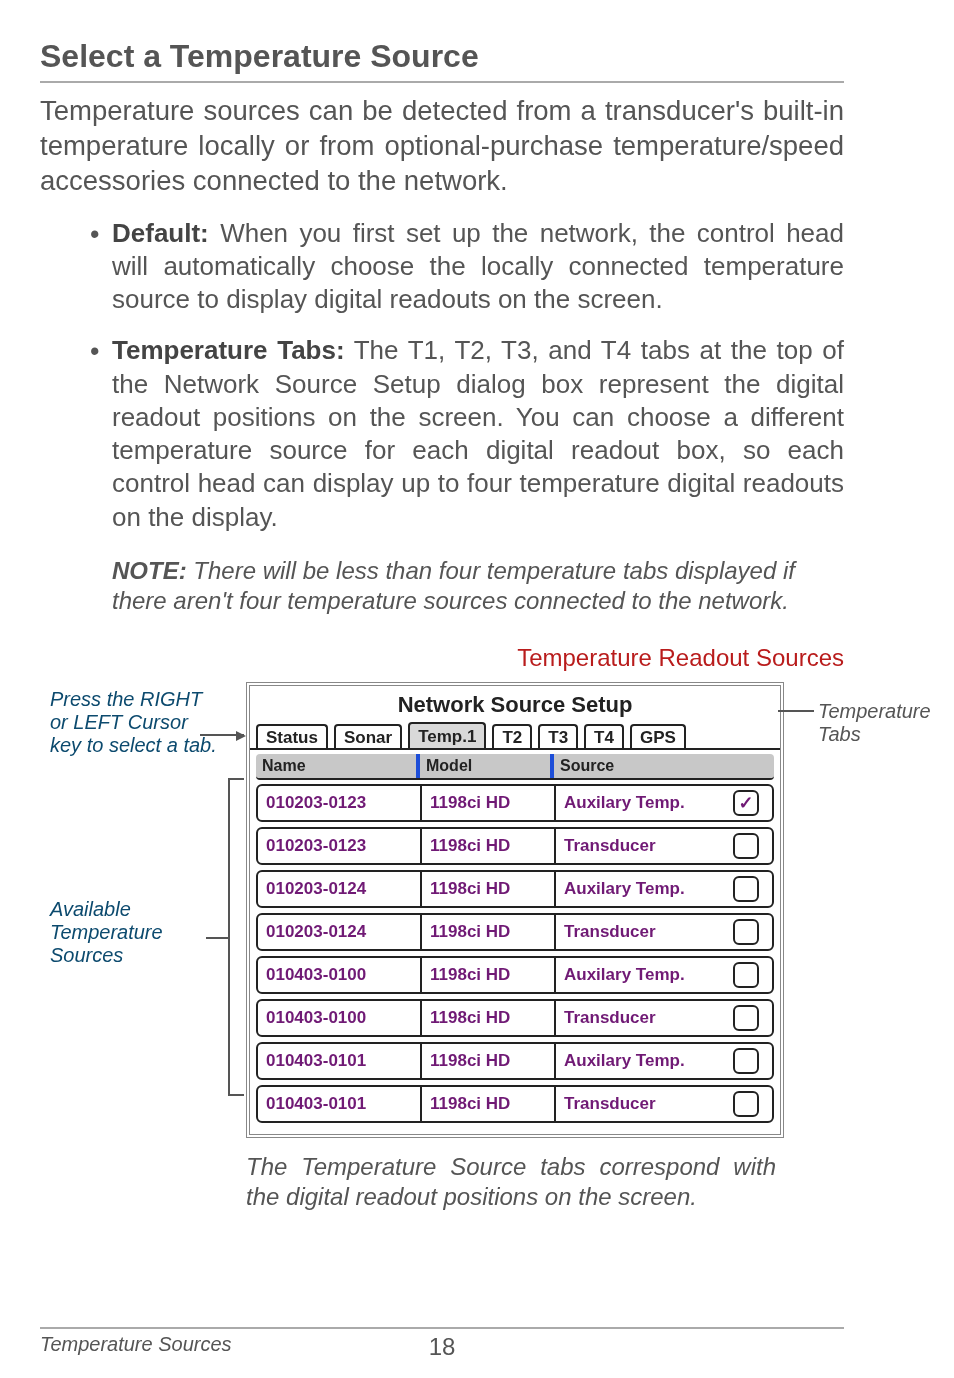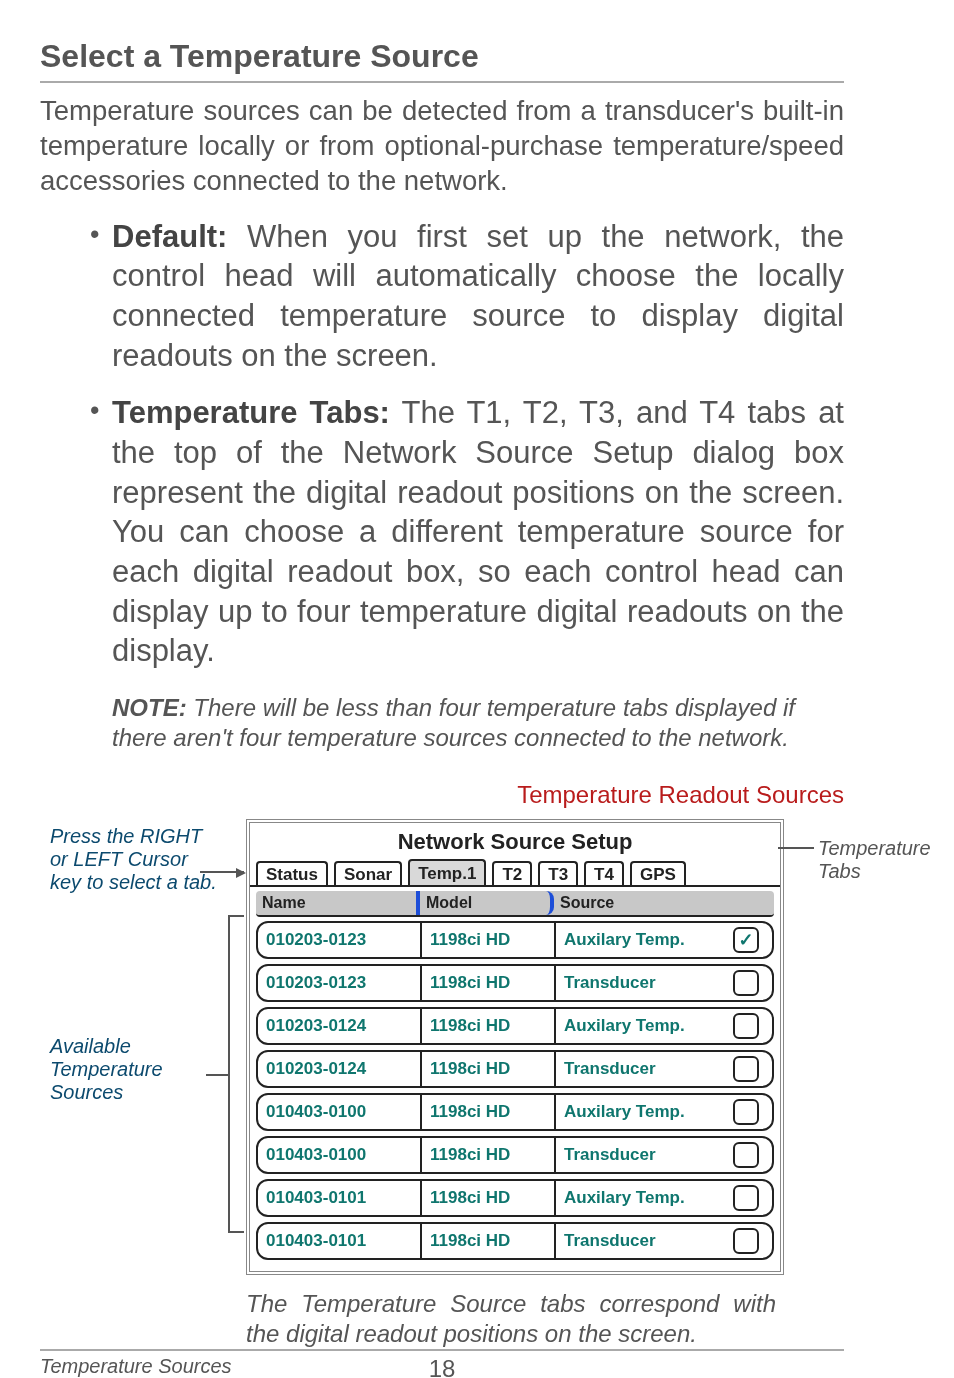--- a/index.html
+++ b/index.html
@@ -43,21 +43,21 @@
   }
   ul.bullets {
     list-style: none;
     padding: 0 0 0 50px;
     margin: 0;
   }
   ul.bullets li {
     position: relative;
     font-family: "Helvetica Neue", Arial, sans-serif;
     font-weight: 300;
-    font-size: 31px;
+    font-size: 26px;
     line-height: 1.28;
     color: #555;
     text-align: justify;
     margin-bottom: 18px;
     padding-left: 22px;
     font-stretch: condensed;
   }
   ul.bullets li::before {
     content: "•";
     position: absolute;
@@ -181,33 +181,33 @@
     margin: 4px 6px 2px 6px;
     border-radius: 4px;
     overflow: hidden;
   }
   .col-headers .ch {
     padding: 3px 6px;
     border-right: 4px solid #1d4ed8;
   }
   .col-headers .ch:last-child { border-right: none; }
   .ch-name  { width: 148px; }
-  .ch-model { width: 118px; border-radius: 8px; }
+  .ch-model { width: 118px; }
   .ch-source{ flex: 1; }
   .rows { padding: 2px 6px 6px 6px; }
   .drow {
     display: flex;
     align-items: center;
     border: 2px solid #222;
-    border-radius: 12px;
+    border-radius: 6px;
     margin-bottom: 5px;
     height: 34px;
     font-size: 17px;
     font-weight: 700;
-    color: #0f766e;
+    color: #701a75;
     overflow: hidden;
   }
   .drow .c { padding: 0 8px; display:flex; align-items:center; height:100%; }
   .drow .c-name  { width: 146px; border-right: 2px solid #222; }
   .drow .c-model { width: 116px; border-right: 2px solid #222; }
   .drow .c-source{ flex: 1; }
   .drow .c-check { width: 36px; display:flex; align-items:center; justify-content:center; }
   .chk {
     width: 22px; height: 22px; border: 2.5px solid #222; border-radius: 6px;
     display:flex; align-items:center; justify-content:center;

